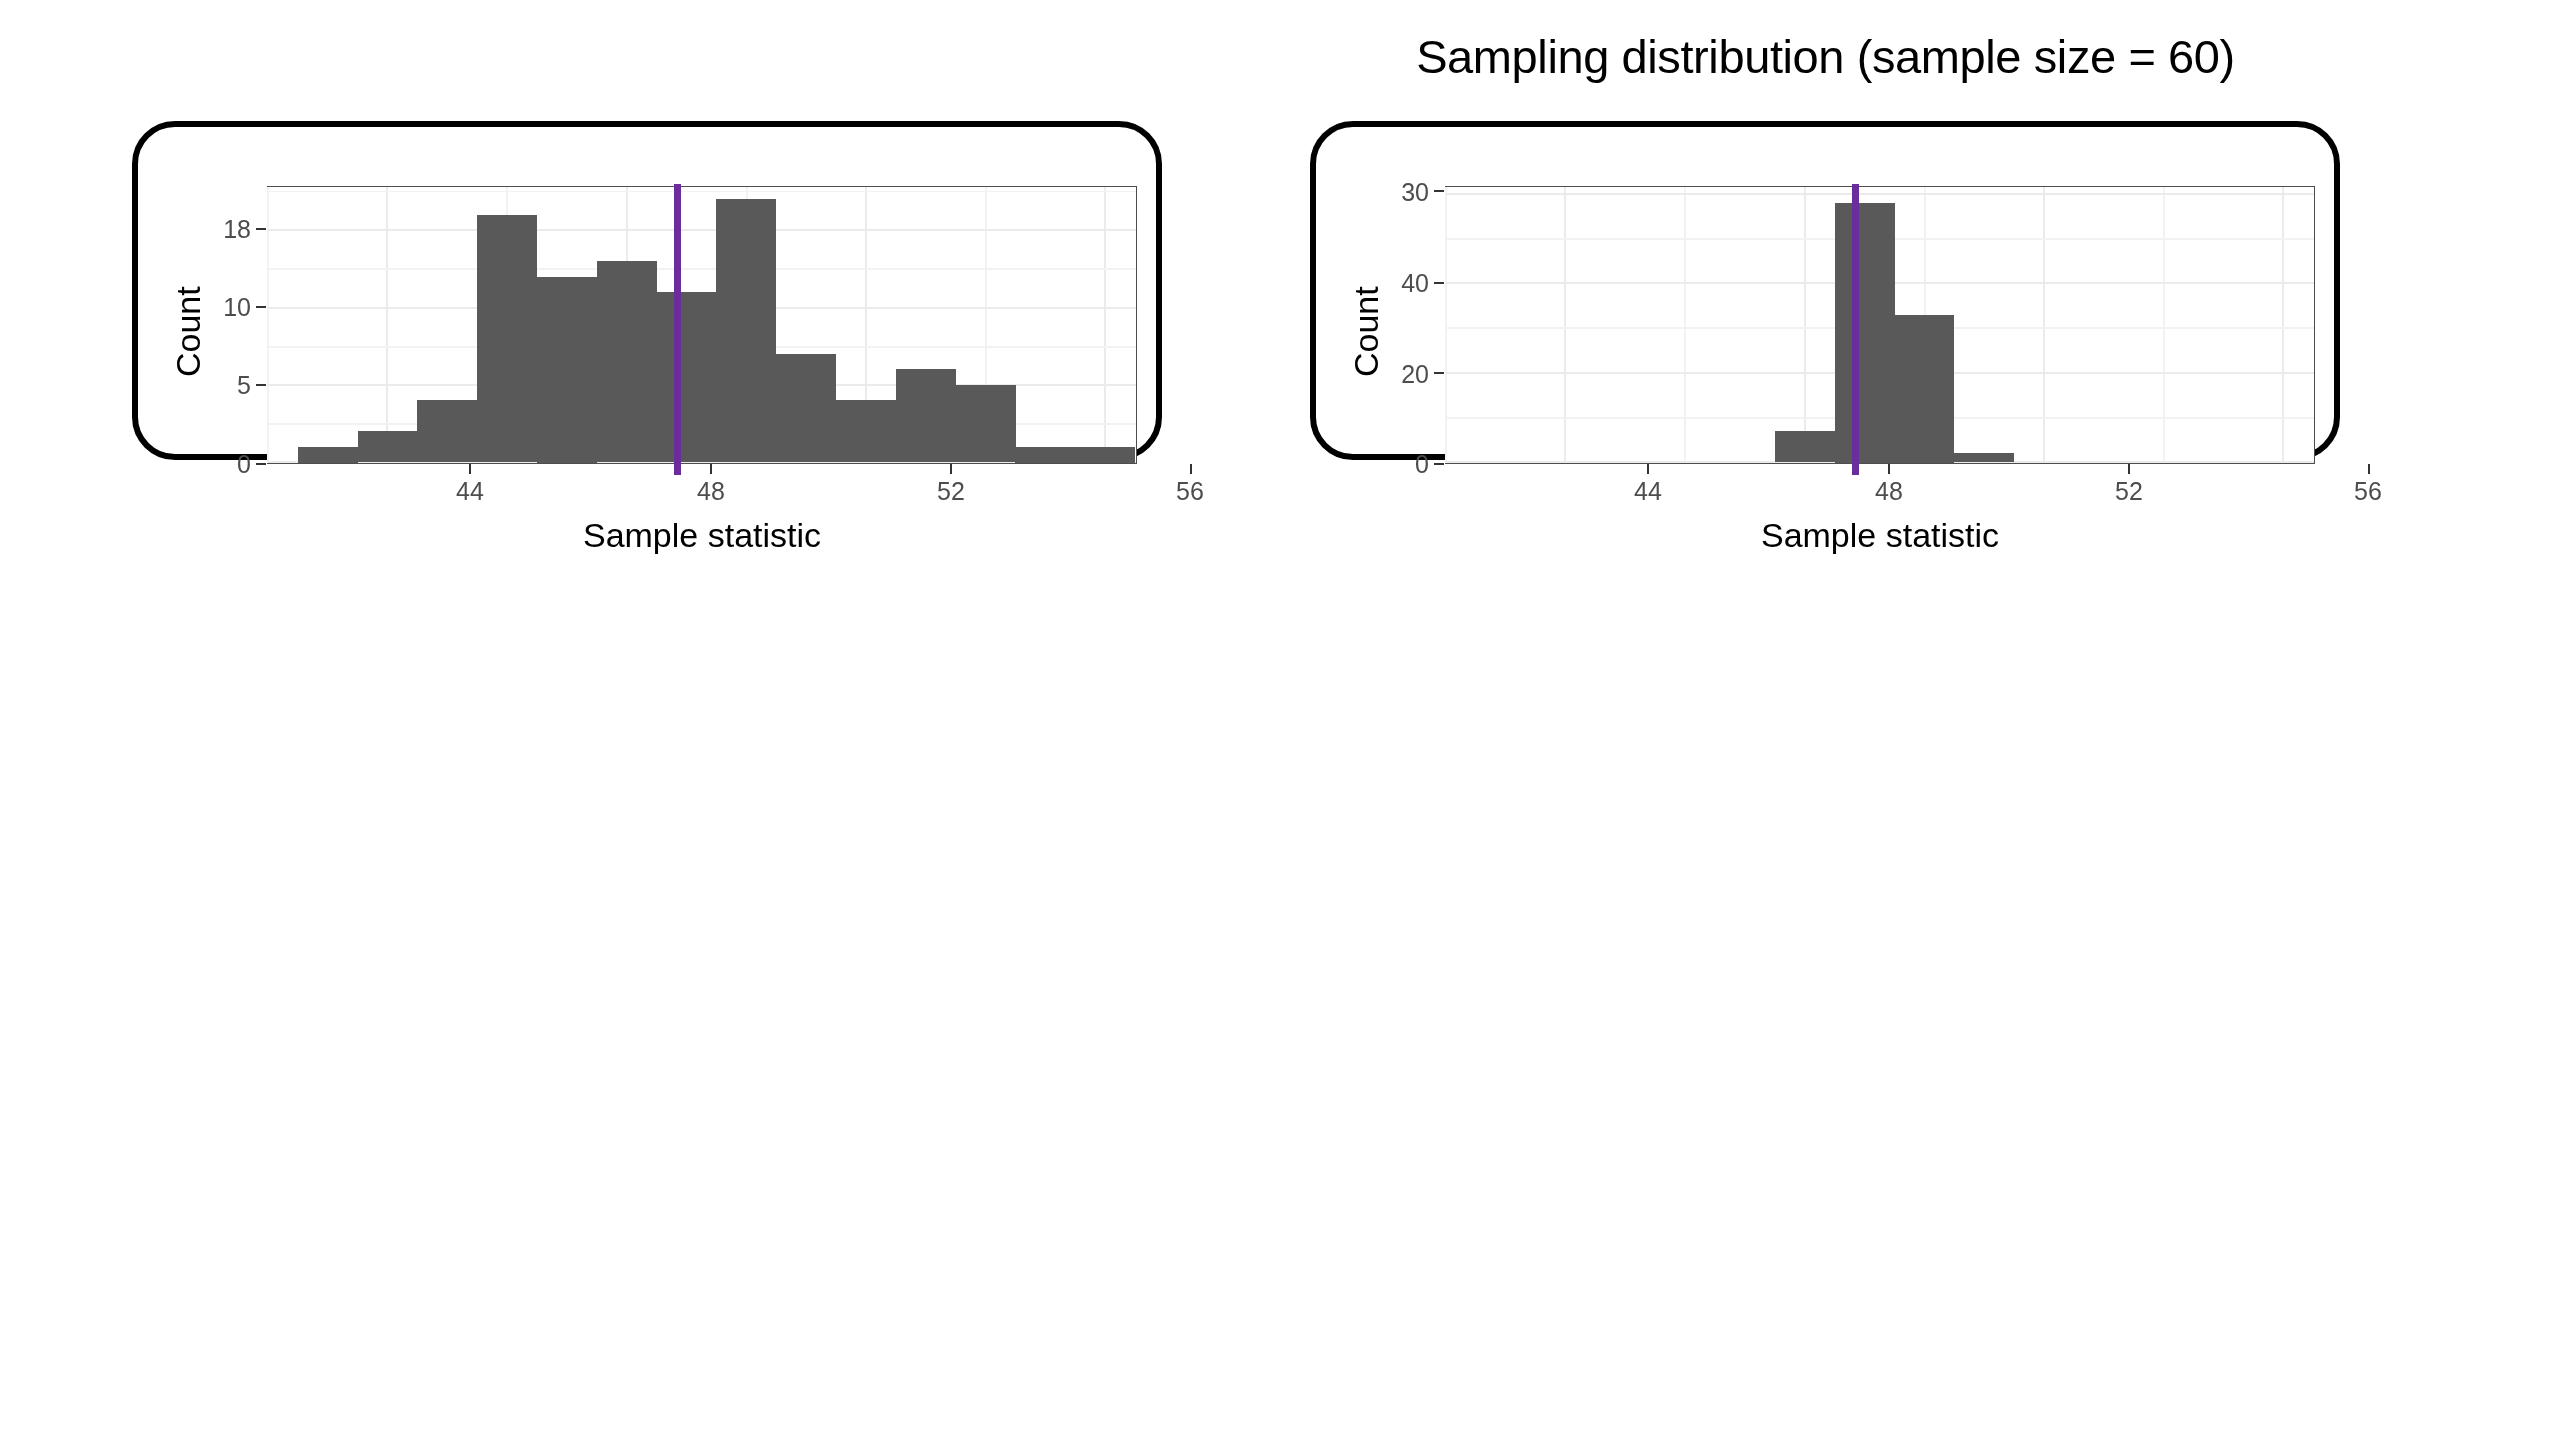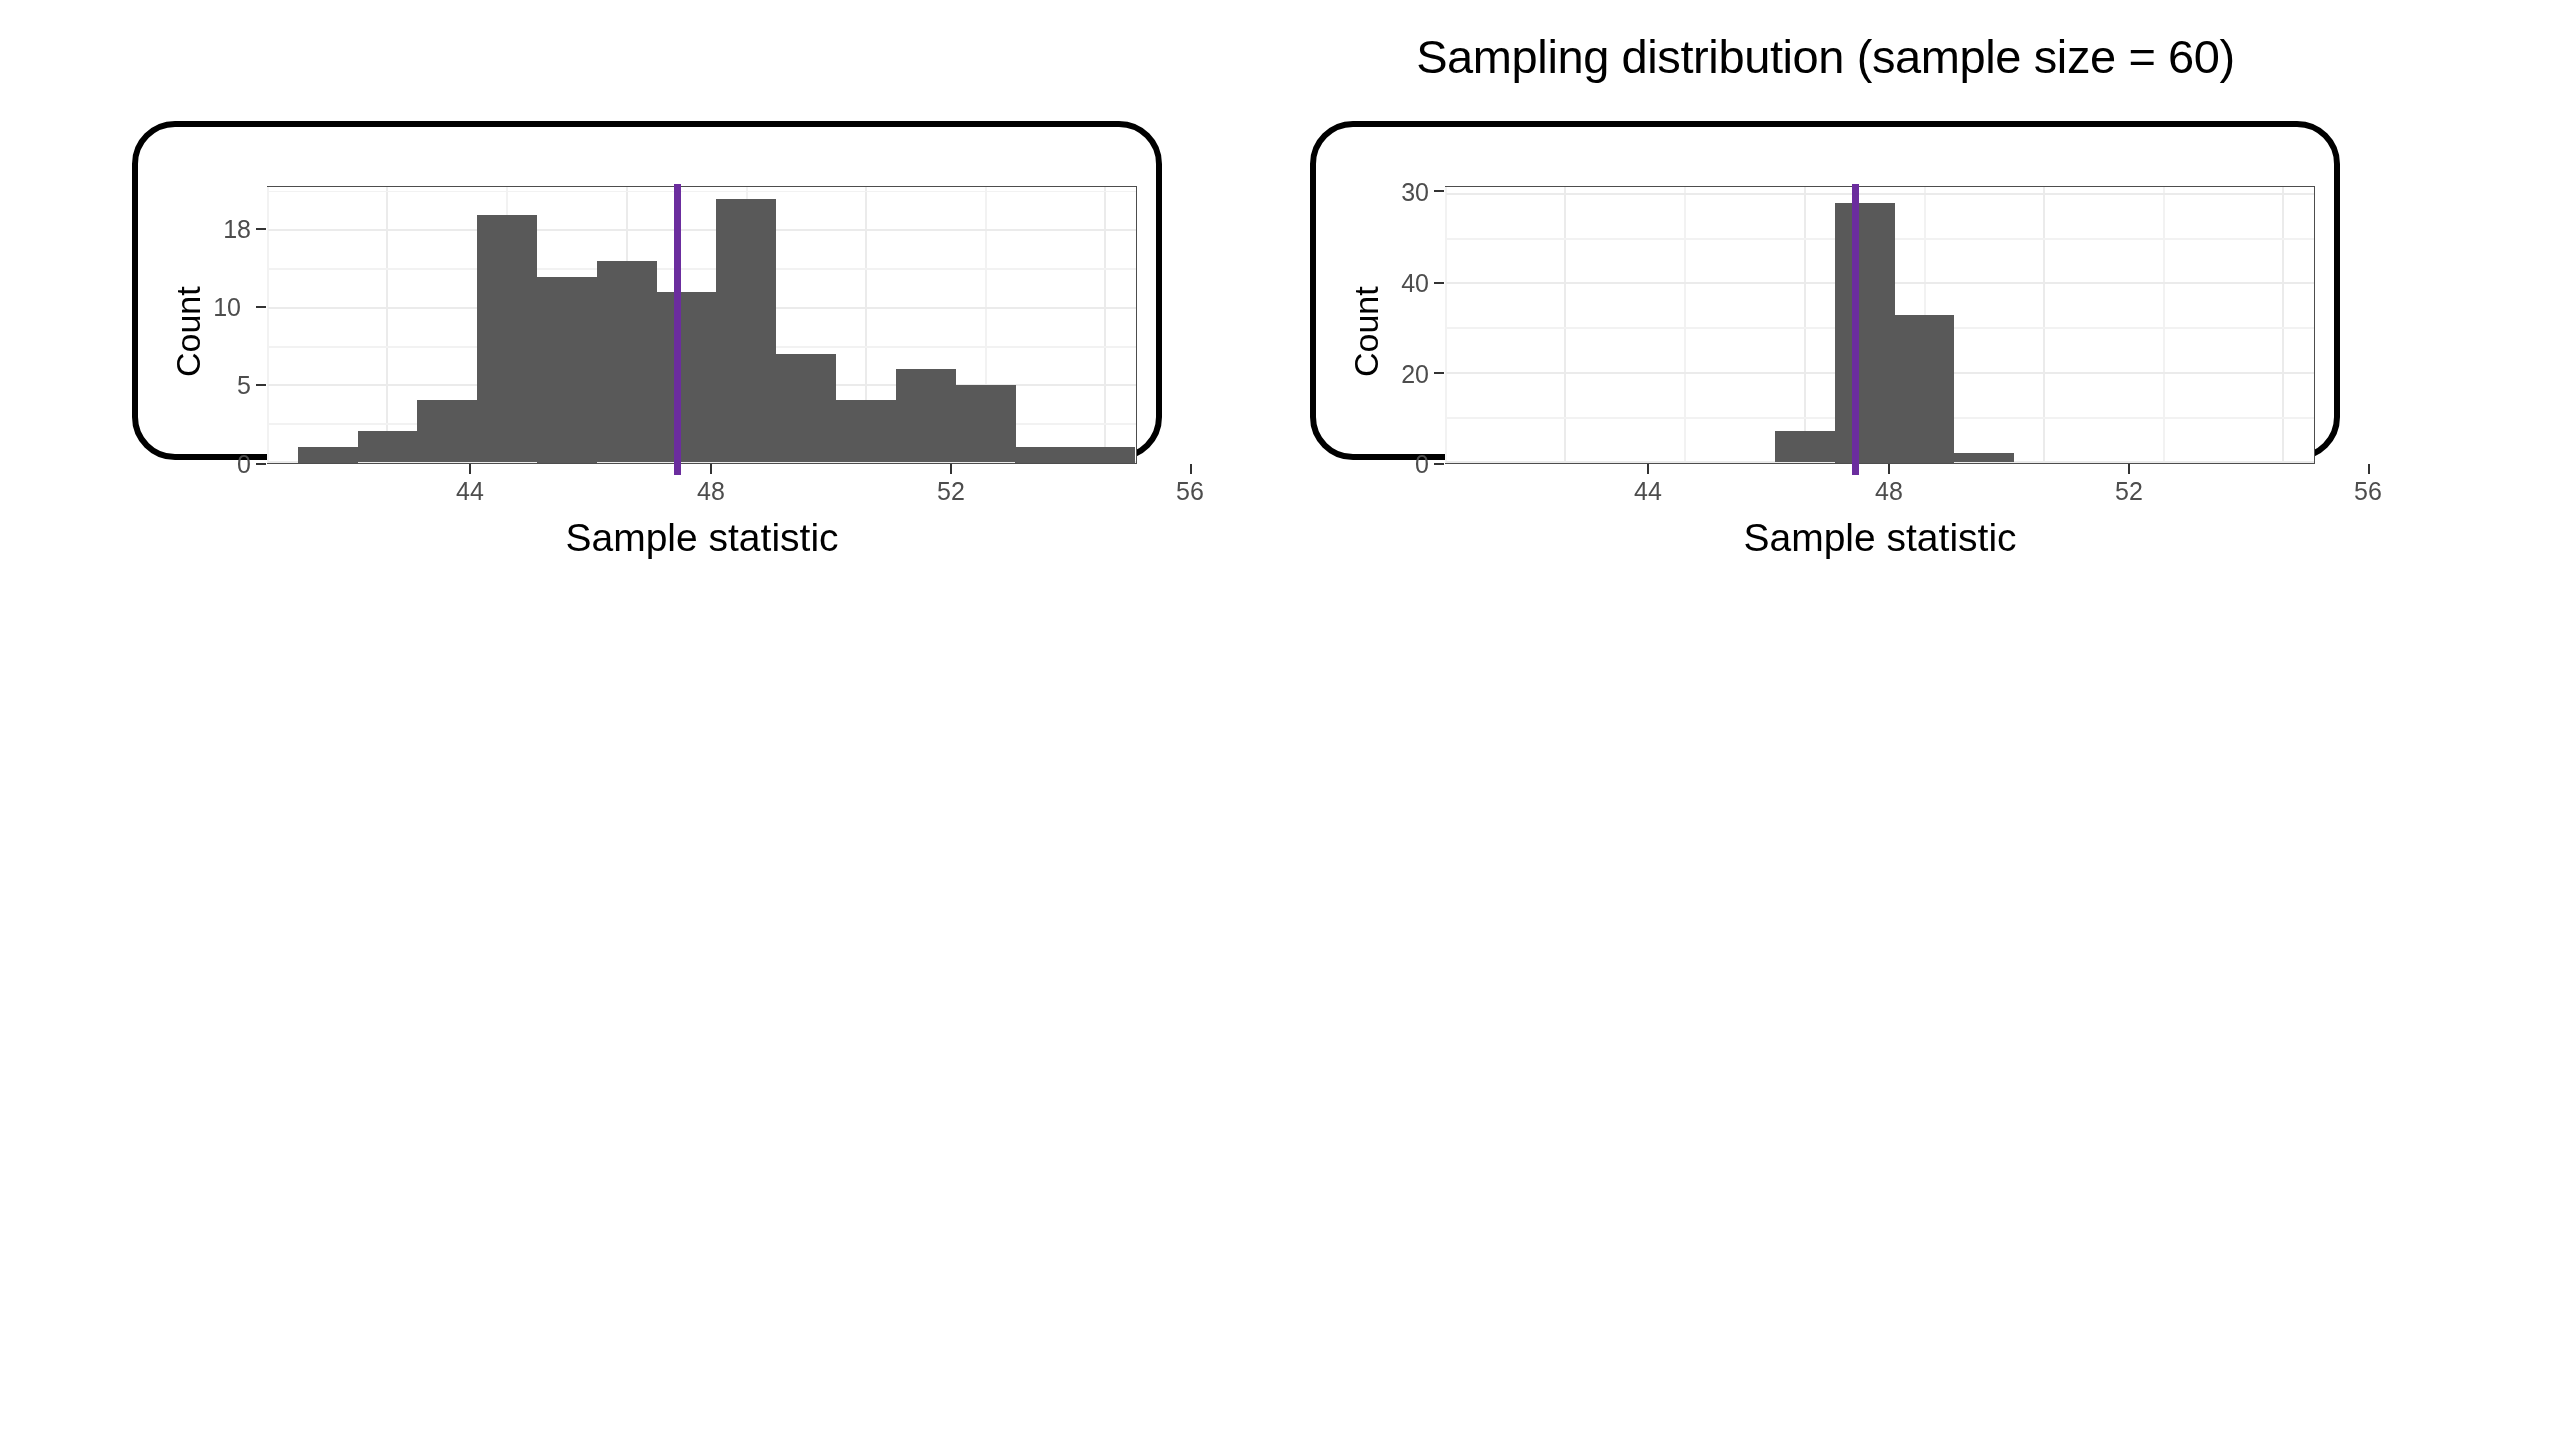--- a/index.html
+++ b/index.html
@@ -90,21 +90,21 @@
     font-size: 25px;
     color: #4d4d4d;
     font-family: "Liberation Sans", sans-serif;
     white-space: nowrap;
   }
   .tick-label.x { text-align: right; transform: translateX(-50%); }
   .tick-label.y { text-align: right; transform: translateY(-50%); }
 
   .axis-title-x {
     position: absolute;
-    font-size: 39px;
+    font-size: 34px;
     color: #000000;
     text-align: center;
     white-space: nowrap;
     transform: translateX(-50%);
     font-family: "Liberation Sans", sans-serif;
   }
   .axis-title-y {
     position: absolute;
     font-size: 34px;
     color: #000000;
@@ -155,21 +155,21 @@
         <div class="vline" style="left: 406px; top: -2.9px; height: 291px; background: rgb(107, 45, 158);"></div>
       </div>
 
     <div class="axis-tick y" style="left:118px; top:336px;"></div>
     <div class="axis-tick y" style="left:118px; top:257px;"></div>
     <div class="axis-tick y" style="left:118px; top:179px;"></div>
     <div class="axis-tick y" style="left:118px; top:101px;"></div>
 
     <div class="tick-label y" style="left:70px; top:337px; width:43px;">0</div>
     <div class="tick-label y" style="left:70px; top:258px; width:43px;">5</div>
-    <div class="tick-label y" style="left:60px; top:180px; width:43px;">10</div>
+    <div class="tick-label y" style="left:70px; top:180px; width:43px;">10</div>
     <div class="tick-label y" style="left:70px; top:102px; width:43px;">18</div>
 
     <div class="axis-tick x" style="left:331px; top:337px;"></div>
     <div class="axis-tick x" style="left:572px; top:337px;"></div>
     <div class="axis-tick x" style="left:812px; top:337px;"></div>
     <div class="axis-tick x" style="left:1052px; top:337px;"></div>
 
     <div class="tick-label x" style="left:332px; top:350px;">44</div>
     <div class="tick-label x" style="left:573px; top:350px;">48</div>
     <div class="tick-label x" style="left:813px; top:350px;">52</div>

